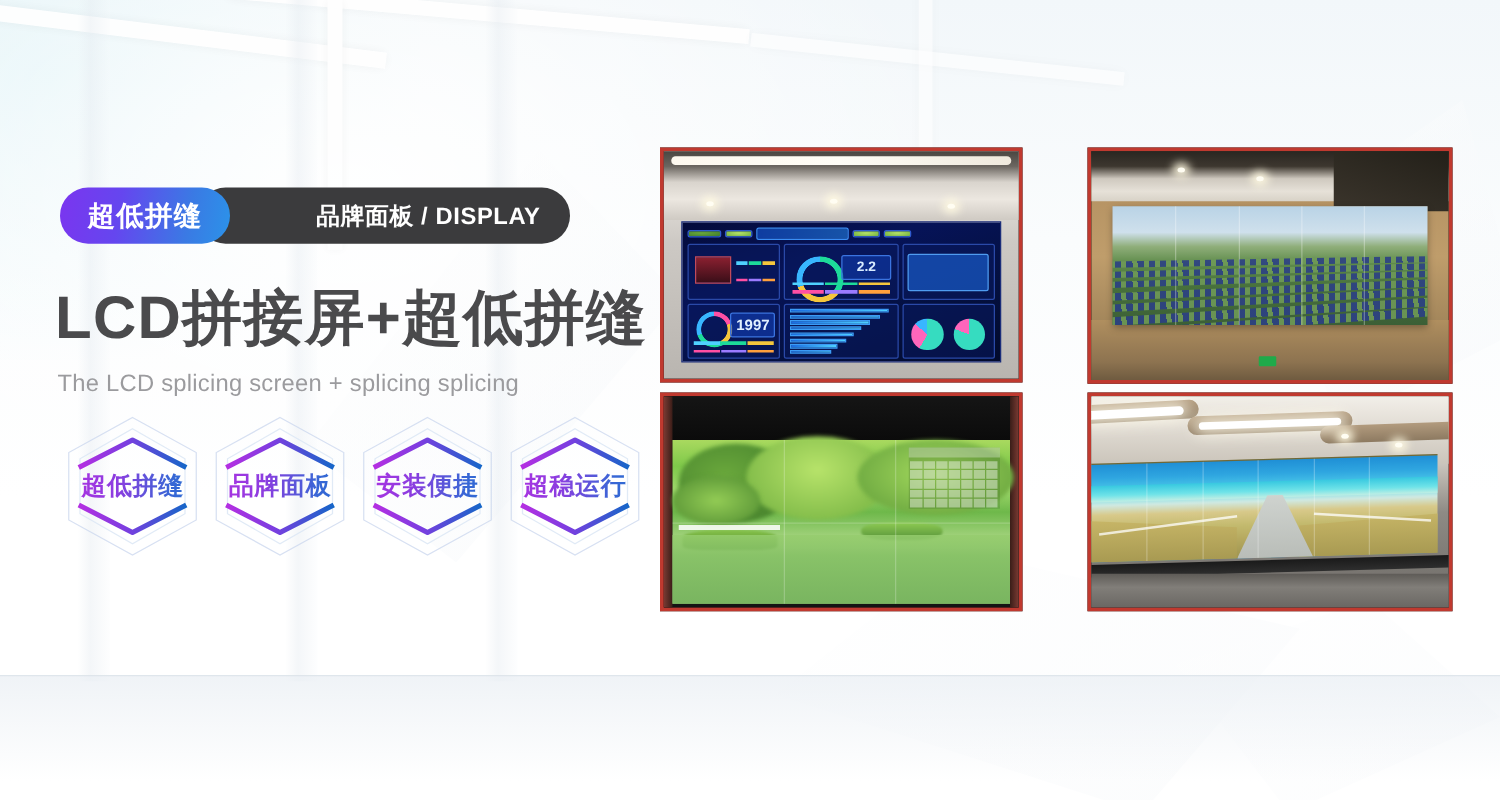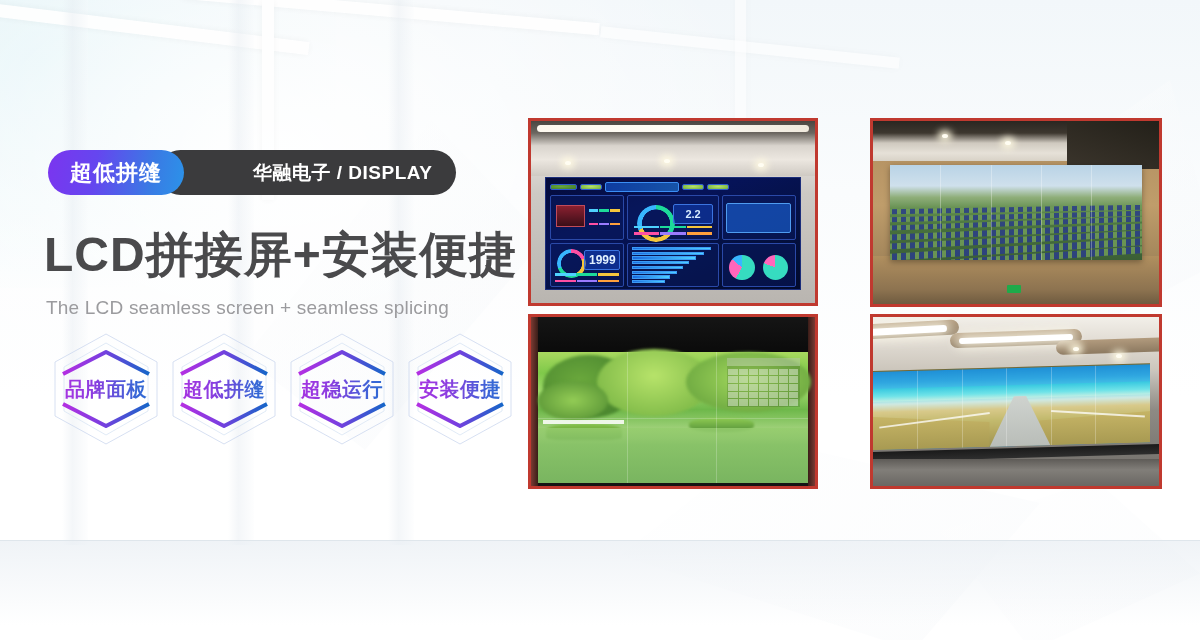--- a/index.html
+++ b/index.html
@@ -291,39 +291,29 @@
   <div class="col col-1"></div>
   <div class="col col-2"></div>
   <div class="col col-3"></div>
   <div class="floor"></div>
   <div class="floor-line"></div>
 </div>
 
 <div class="left">
 
   <div class="badge-row">
-    <div class="badge-dark">华融电子 / DISPLAY</div>
+    <div class="badge-dark">品牌面板 / DISPLAY</div>
     <div class="badge-grad">超低拼缝</div>
   </div>
 
-  <div class="headline">LCD拼接屏+安装便捷</div>
-
-  <div class="subhead">The LCD seamless screen + seamless splicing</div>
+  <div class="headline">LCD拼接屏+超低拼缝</div>
+
+  <div class="subhead">The LCD splicing screen + splicing splicing</div>
 
   <div class="hexrow">
-
-    <div class="hexcell">
-      <svg width="118" height="118" viewBox="0 0 118 118">
-        <polygon points="59,4 110,32 110,86 59,114 8,86 8,32" fill="none" stroke="#c9d6ee" stroke-width="1" opacity=".75"></polygon>
-        <polygon points="59,13 101,37 101,81 59,105 17,81 17,37" fill="none" stroke="#dbe6f5" stroke-width="1" opacity=".85"></polygon>
-        <polyline points="16,44 59,22 102,44" fill="none" stroke="url(#gA)" stroke-width="4" stroke-linejoin="round"></polyline>
-        <polyline points="16,74 59,96 102,74" fill="none" stroke="url(#gA)" stroke-width="4" stroke-linejoin="round"></polyline>
-      </svg>
-      <div class="hexlabel">品牌面板</div>
-    </div>
 
     <div class="hexcell">
       <svg width="118" height="118" viewBox="0 0 118 118">
         <defs>
           <linearGradient id="gA" x1="0" y1="0" x2="1" y2="0">
             <stop offset="0" stop-color="#b52fe2"></stop>
               <stop offset="0.45" stop-color="#7a3ee0"></stop>
             <stop offset="1" stop-color="#1566c8"></stop>
           </linearGradient>
         </defs>
@@ -335,31 +325,41 @@
       <div class="hexlabel">超低拼缝</div>
     </div>
 
     <div class="hexcell">
       <svg width="118" height="118" viewBox="0 0 118 118">
         <polygon points="59,4 110,32 110,86 59,114 8,86 8,32" fill="none" stroke="#c9d6ee" stroke-width="1" opacity=".75"></polygon>
         <polygon points="59,13 101,37 101,81 59,105 17,81 17,37" fill="none" stroke="#dbe6f5" stroke-width="1" opacity=".85"></polygon>
         <polyline points="16,44 59,22 102,44" fill="none" stroke="url(#gA)" stroke-width="4" stroke-linejoin="round"></polyline>
         <polyline points="16,74 59,96 102,74" fill="none" stroke="url(#gA)" stroke-width="4" stroke-linejoin="round"></polyline>
       </svg>
-      <div class="hexlabel">超稳运行</div>
+      <div class="hexlabel">品牌面板</div>
     </div>
 
     <div class="hexcell">
       <svg width="118" height="118" viewBox="0 0 118 118">
         <polygon points="59,4 110,32 110,86 59,114 8,86 8,32" fill="none" stroke="#c9d6ee" stroke-width="1" opacity=".75"></polygon>
         <polygon points="59,13 101,37 101,81 59,105 17,81 17,37" fill="none" stroke="#dbe6f5" stroke-width="1" opacity=".85"></polygon>
         <polyline points="16,44 59,22 102,44" fill="none" stroke="url(#gA)" stroke-width="4" stroke-linejoin="round"></polyline>
         <polyline points="16,74 59,96 102,74" fill="none" stroke="url(#gA)" stroke-width="4" stroke-linejoin="round"></polyline>
       </svg>
       <div class="hexlabel">安装便捷</div>
+    </div>
+
+    <div class="hexcell">
+      <svg width="118" height="118" viewBox="0 0 118 118">
+        <polygon points="59,4 110,32 110,86 59,114 8,86 8,32" fill="none" stroke="#c9d6ee" stroke-width="1" opacity=".75"></polygon>
+        <polygon points="59,13 101,37 101,81 59,105 17,81 17,37" fill="none" stroke="#dbe6f5" stroke-width="1" opacity=".85"></polygon>
+        <polyline points="16,44 59,22 102,44" fill="none" stroke="url(#gA)" stroke-width="4" stroke-linejoin="round"></polyline>
+        <polyline points="16,74 59,96 102,74" fill="none" stroke="url(#gA)" stroke-width="4" stroke-linejoin="round"></polyline>
+      </svg>
+      <div class="hexlabel">超稳运行</div>
     </div>
 
   </div>
 </div>
 
 <div class="photos">
 
   <div class="photo p-tl">
     <div class="ph-inner">
       <div class="room1"></div>
@@ -400,21 +400,21 @@
               <div class="lg"></div>
                 <div class="lg"></div>
                 <div class="lg"></div>
             </div>
           </div>
           <div class="dcard">
             <div class="flowbox"></div>
           </div>
           <div class="dcard">
             <div class="donut donut-b"></div>
-            <div class="kpi2">1999</div>
+            <div class="kpi2">1997</div>
             <div class="legend">
               <div class="lg"></div>
                 <div class="lg"></div>
                 <div class="lg"></div>
               <div class="lg"></div>
                 <div class="lg"></div>
                 <div class="lg"></div>
             </div>
           </div>
           <div class="dcard">

